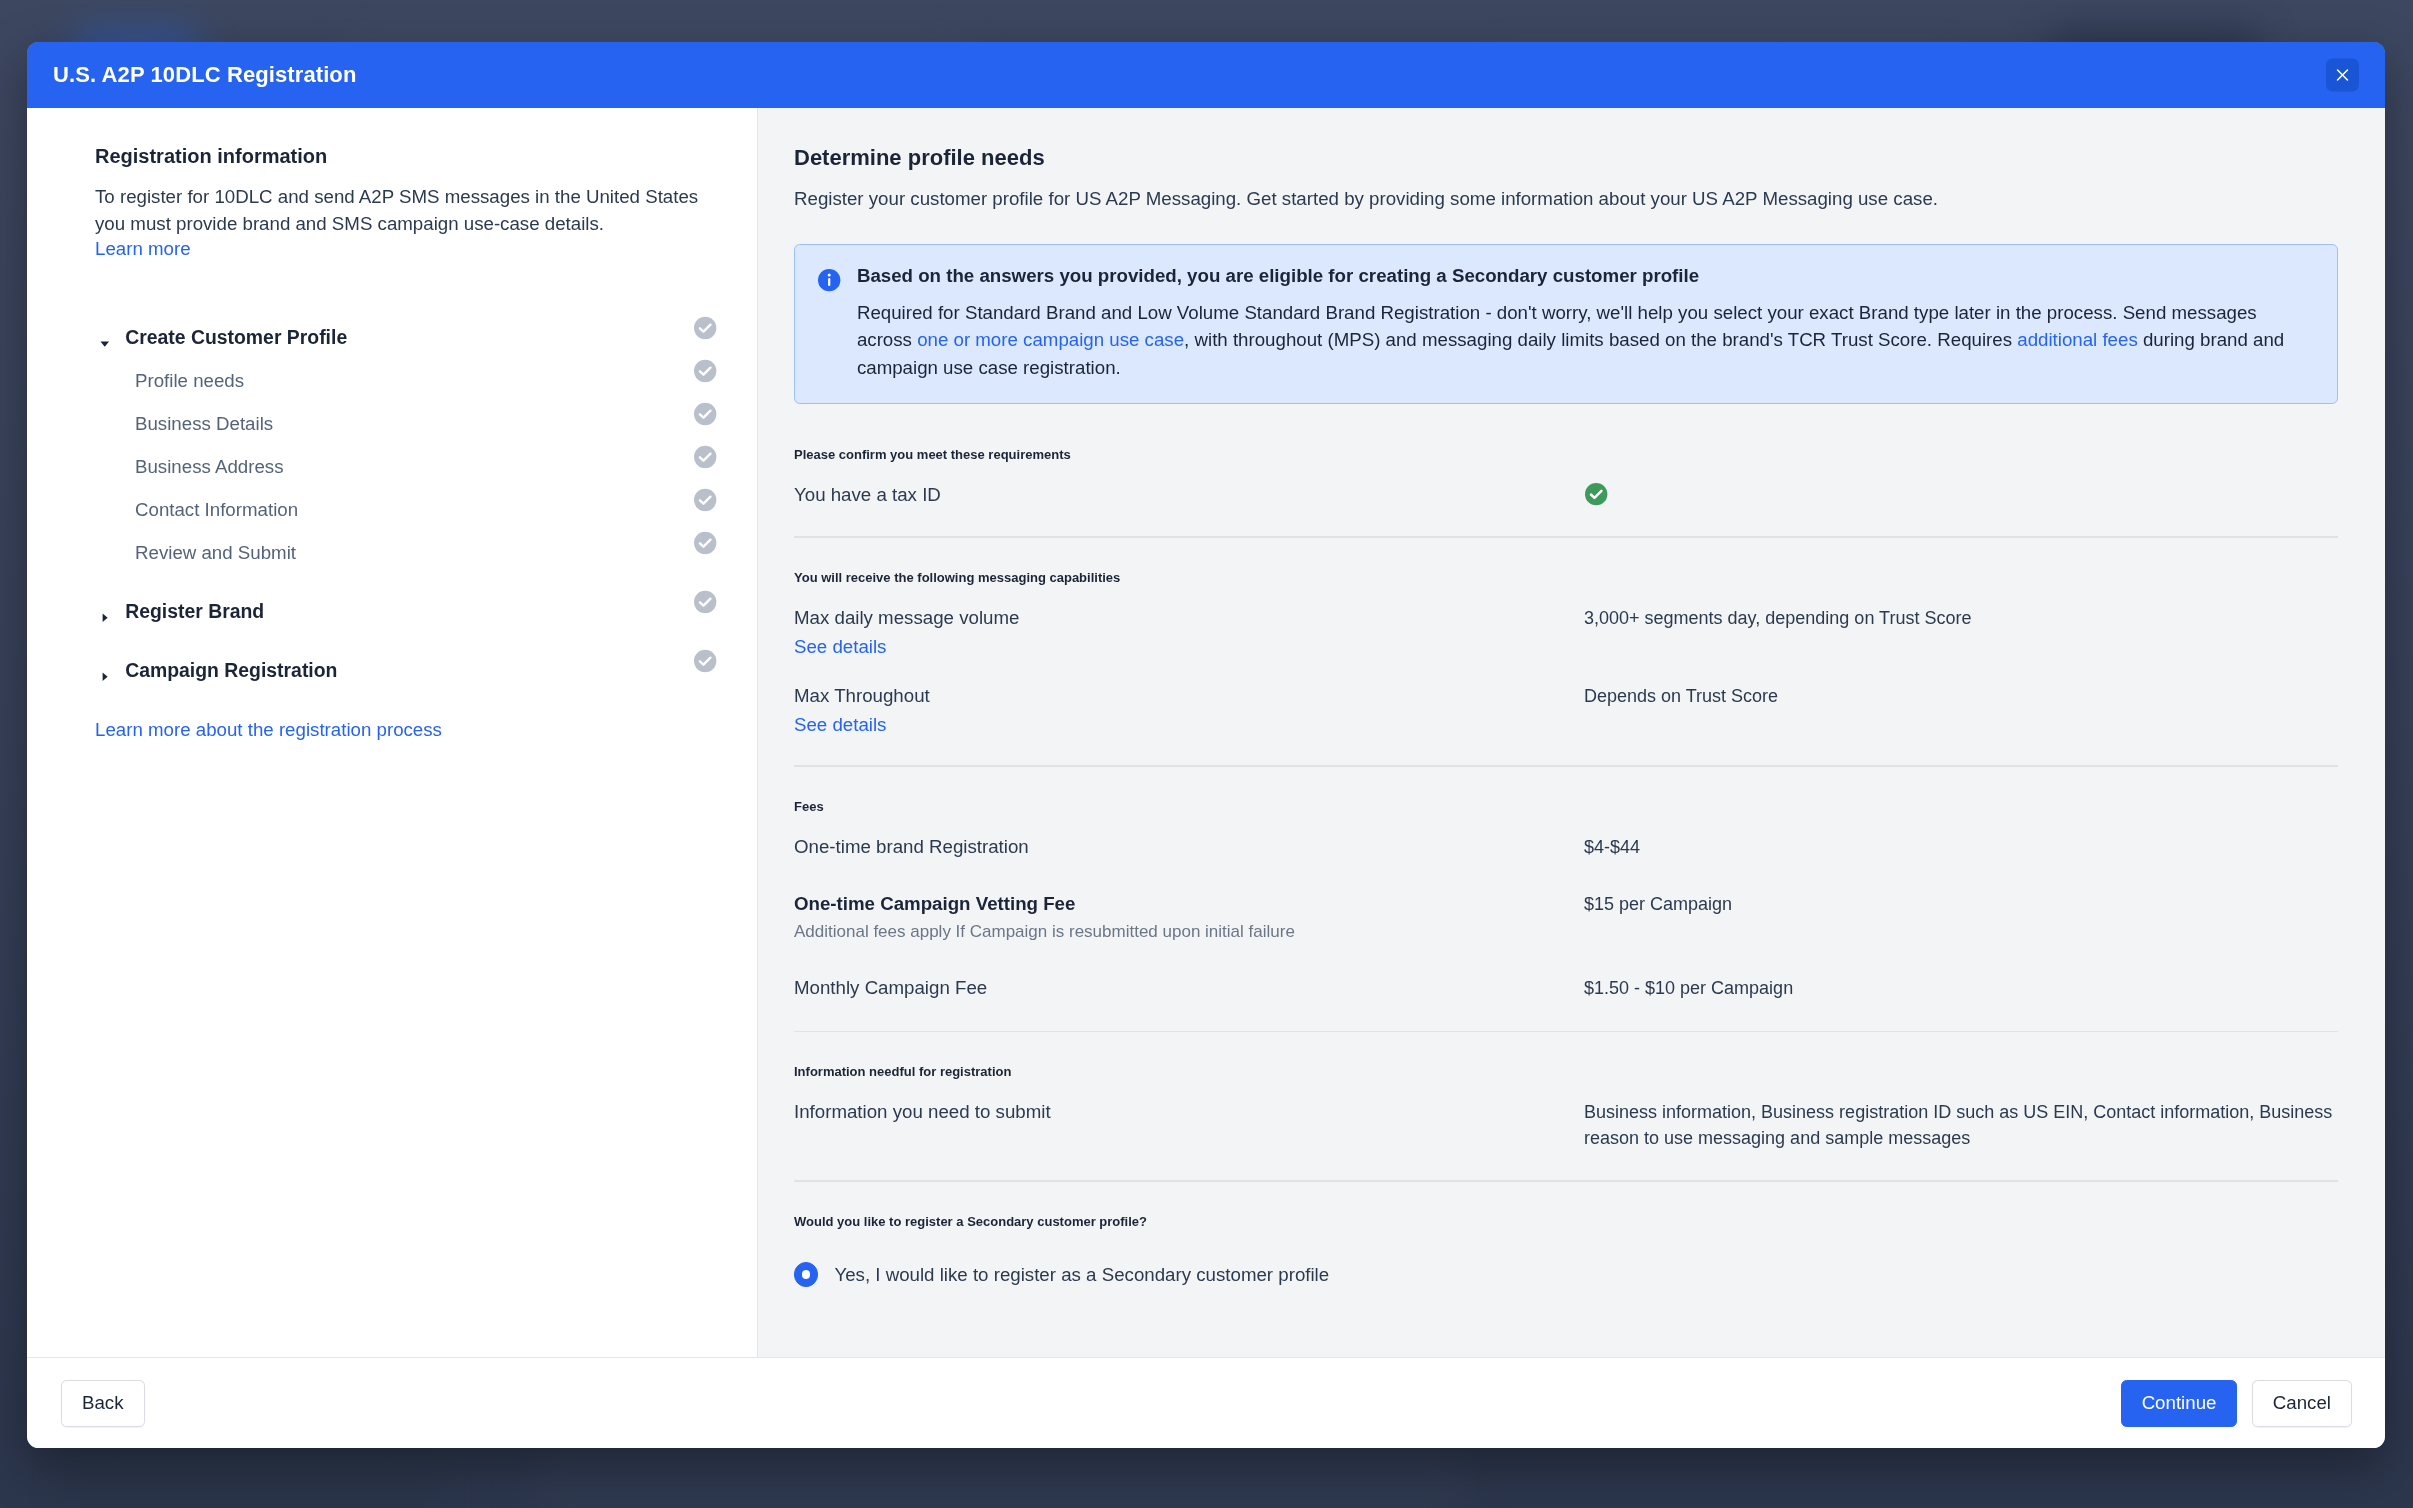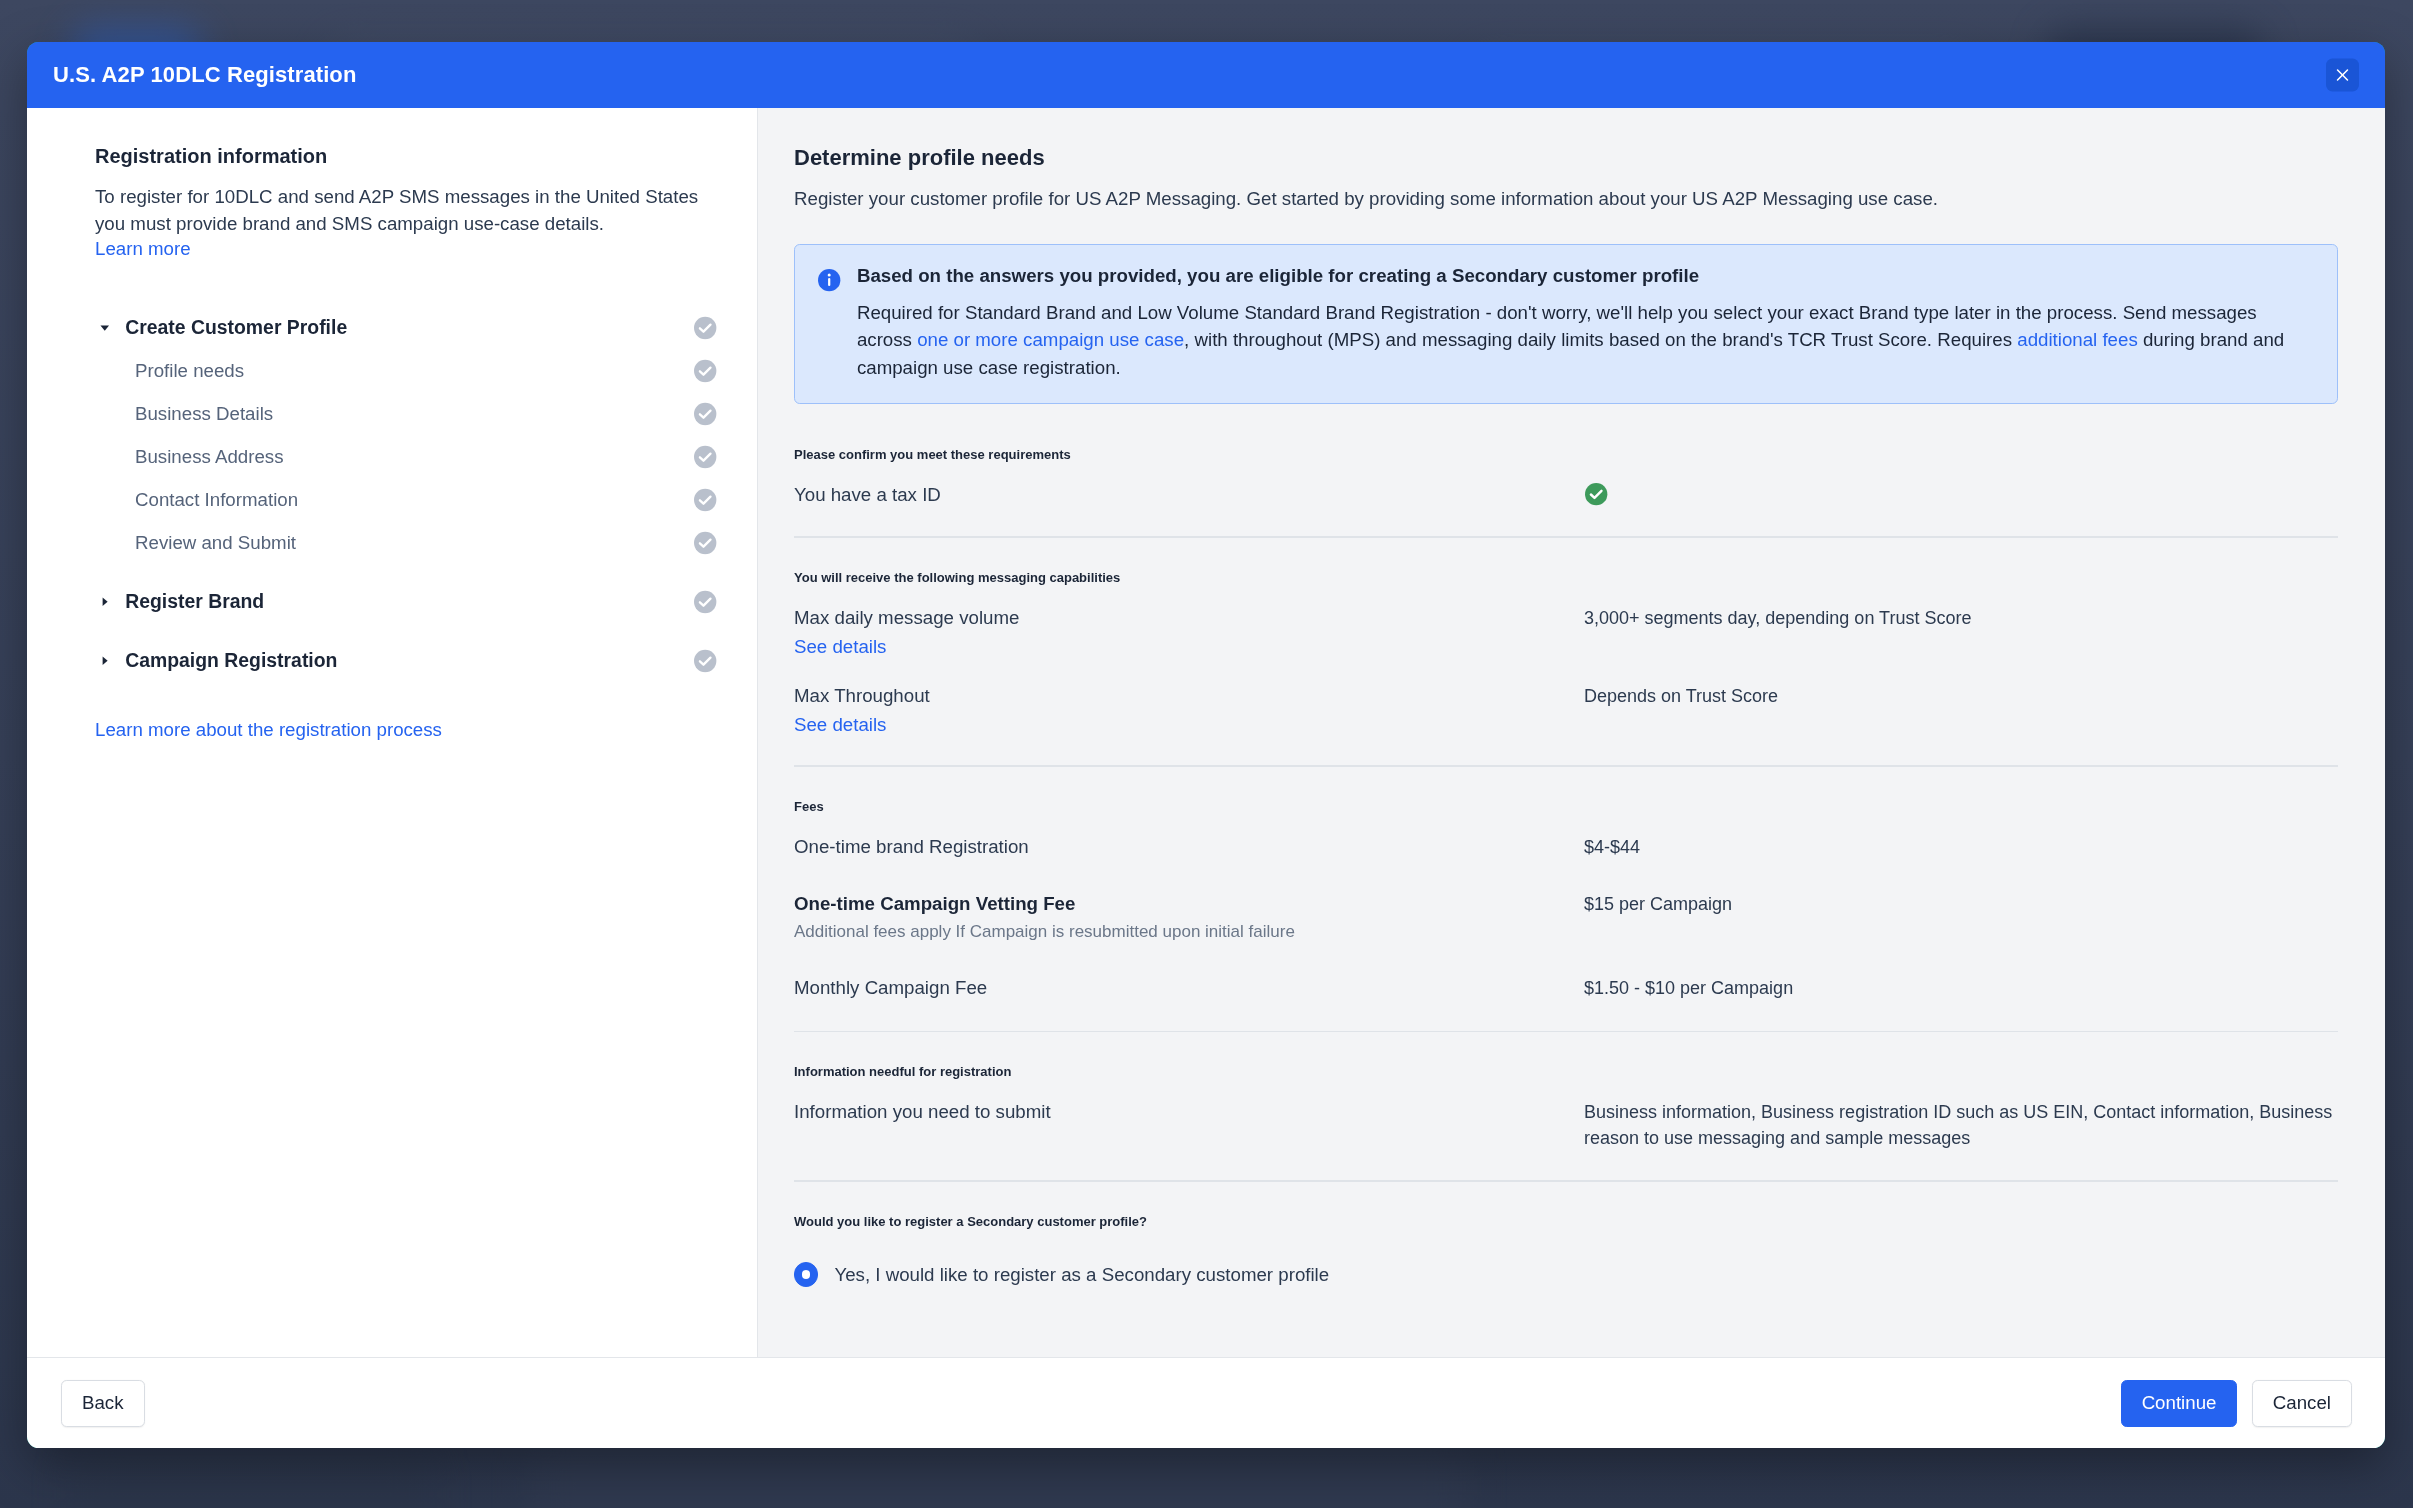--- a/index.html
+++ b/index.html
@@ -122,21 +122,21 @@
     cursor: pointer;
     display: inline-block;
   }
   #sidebar .learn-more-top { margin-top: 1.4px; }
 
   #nav { margin-top: 46px; }
 
   .nav-group-header,
   .nav-sub-item {
     display: flex;
-    align-items: center;
+    align-items: flex-end;
     position: relative;
     padding-right: 7.2px;
   }
 
   .nav-group-header {
     height: 43px;
     cursor: pointer;
   }
   .nav-group-header .caret {
     width: 18.7px;

